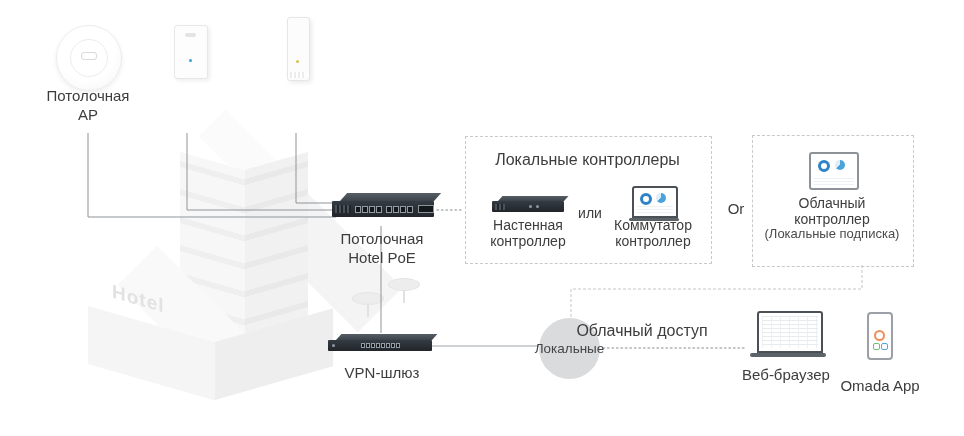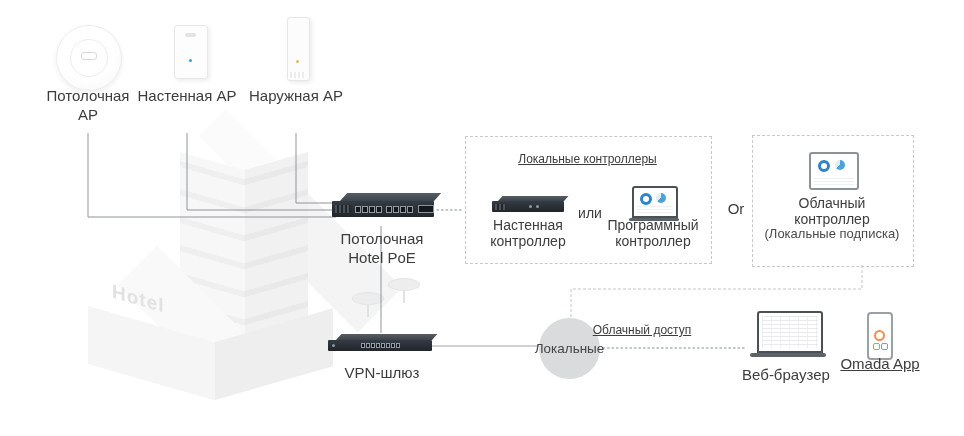--- a/index.html
+++ b/index.html
@@ -2,21 +2,21 @@
 <html><head>
 <meta charset="utf-8">
 <style>
   html,body{margin:0;padding:0;background:#fff;}
   .canvas{position:relative;width:964px;height:436px;background:#ffffff;overflow:hidden;
           font-family:"Liberation Sans",sans-serif;color:#3d3d3d;}
   .abs{position:absolute;}
   .lbl{position:absolute;color:#3d3d3d;font-size:15px;line-height:19px;text-align:center;}
   .lbl-sm{font-size:14px;line-height:15.5px;}
   .lbl-note{font-size:13px;color:#4a4a4a;}
-  .lbl-title{font-size:12px;text-decoration:underline;}
+  .lbl-title{font-size:16px;}
 
   
   svg.wires{position:absolute;left:0;top:0;}
 
   
   .bldg-face{position:absolute;}
   .tower-left{left:180px;top:152px;width:65px;height:178px;background:#f7f7f7;
      transform:skewY(16deg);transform-origin:left top;
      background-image:repeating-linear-gradient(to bottom, #f7f7f7 0 9px, #efefef 9px 15px, #f7f7f7 15px 28px);}
   .tower-right{left:245px;top:170px;width:63px;height:178px;background:#f1f1f1;
@@ -142,22 +142,20 @@
   </div>
   <div class="abs outdoor-ap">
     <div class="outdoor-led"></div>
     <div class="outdoor-grill"></div>
   </div>
 
   <div class="lbl" style="left:40px;top:86px;width:96px;">
     <div>Потолочная</div>
     <div>АР</div>
   </div>
-  <div class="lbl" style="left:136px;top:86px;width:102px;">Настенная АР</div>
-  <div class="lbl" style="left:246px;top:86px;width:100px;">Наружная АР</div>
 
   <div class="device" style="left:332px;top:193px;width:102px;">
     <div class="dev-top"></div>
     <div class="dev-front" style="height:16px;">
       <div class="led-strip"></div>
       <div class="port-row">
         <div class="port"></div>
           <div class="port"></div>
           <div class="port"></div>
           <div class="port"></div>
@@ -216,21 +214,21 @@
 
   <div class="laptop" style="left:629px;top:186px;">
     <div class="laptop-screen" style="width:42px;height:28px;margin-left:3px;">
       <div class="chart-donut" style="left:6px;top:5px;width:6px;height:6px;"></div>
       <div class="chart-pie" style="left:22px;top:5px;width:10px;height:10px;"></div>
       <div class="screen-lines"></div>
     </div>
     <div class="laptop-base" style="width:50px;height:3px;"></div>
   </div>
   <div class="lbl lbl-sm" style="left:602px;top:218px;width:102px;">
-    <div>Программный</div>
+    <div>Коммутатор</div>
     <div>контроллер</div>
   </div>
 
   <div class="lbl" style="left:717px;top:199px;width:38px;">Or</div>
 
   <div class="dash-box" style="left:752px;top:135px;width:160px;height:130px;"></div>
   <div class="monitor abs" style="left:809px;top:152px;width:46px;height:34px;">
     <div class="chart-donut" style="left:7px;top:6px;width:6px;height:6px;"></div>
     <div class="chart-pie" style="left:24px;top:6px;width:10px;height:10px;"></div>
     <div class="screen-lines"></div>
@@ -253,15 +251,15 @@
     </div>
     <div class="laptop-base" style="width:76px;height:4px;"></div>
   </div>
   <div class="lbl" style="left:735px;top:365px;width:102px;">Веб-браузер</div>
 
   <div class="phone" style="left:867px;top:312px;">
     <div class="phone-ic ic-omada"></div>
     <div class="phone-ic ic-green"></div>
     <div class="phone-ic ic-blue"></div>
   </div>
-  <div class="lbl" style="left:830px;top:354px;width:100px;text-decoration:underline;">Omada App</div>
+  <div class="lbl" style="left:830px;top:376px;width:100px;">Omada App</div>
 
 </div>
 
 </body></html>

